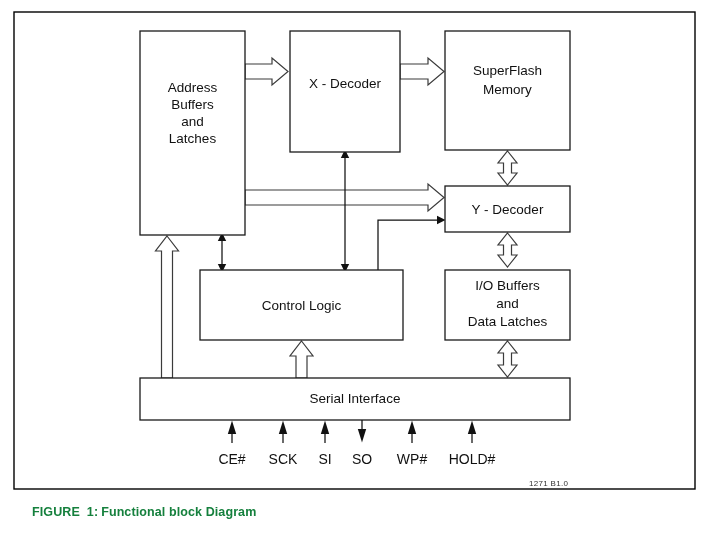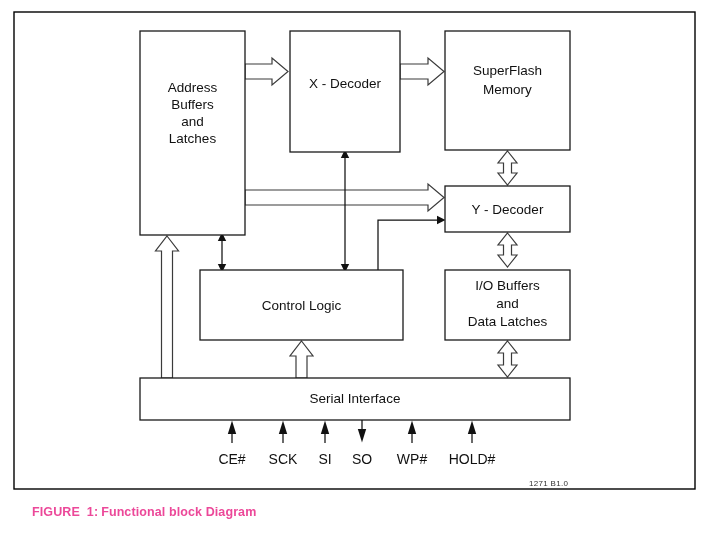--- a/index.html
+++ b/index.html
@@ -76,21 +76,21 @@
     fill: #111111;
     stroke: none;
   }
   .caption {
     position: absolute;
     left: 32px;
     top: 505px;
     font-family: "Liberation Sans", sans-serif;
     font-size: 12.5px;
     font-weight: bold;
-    color: #ec4899;
+    color: #15803d;
     white-space: nowrap;
     letter-spacing: 0.1px;
   }
   .caption .cap-num {
     margin-left: 7px;
     margin-right: 3px;
   }
 </style>
 </head>
 <body>

